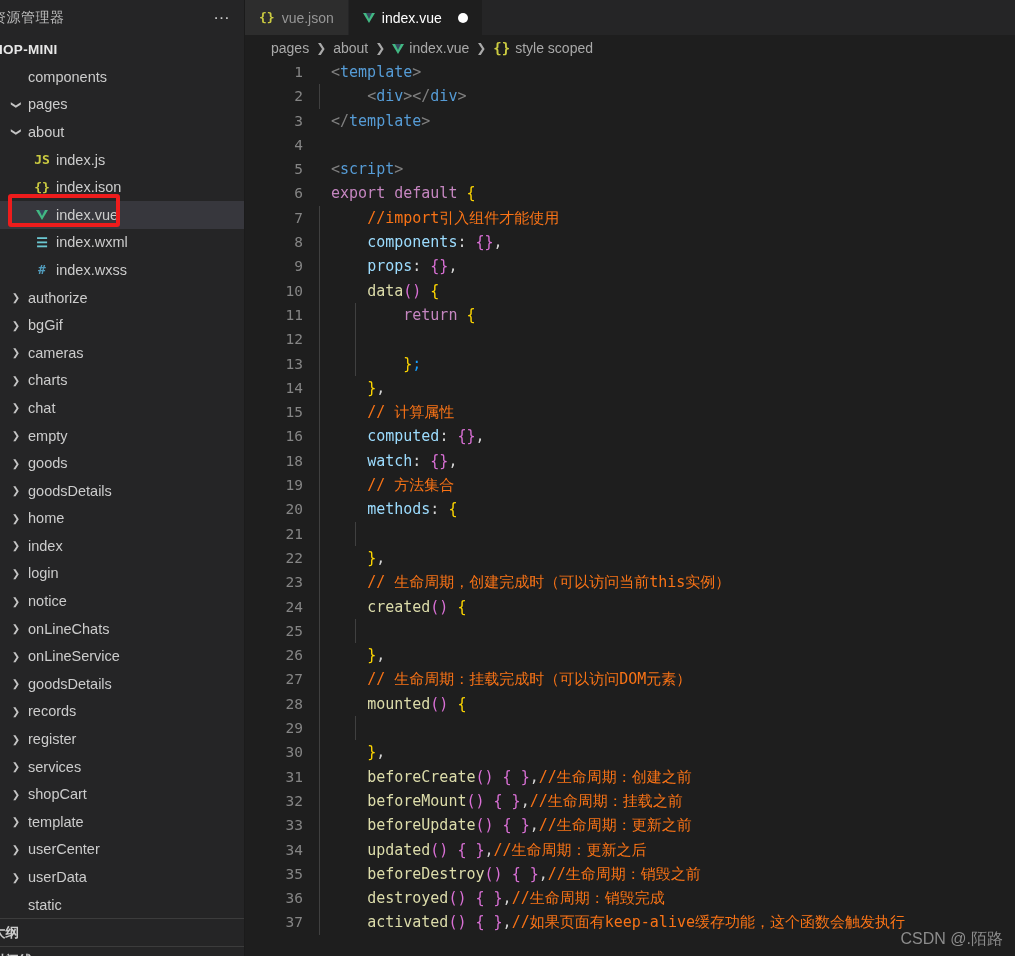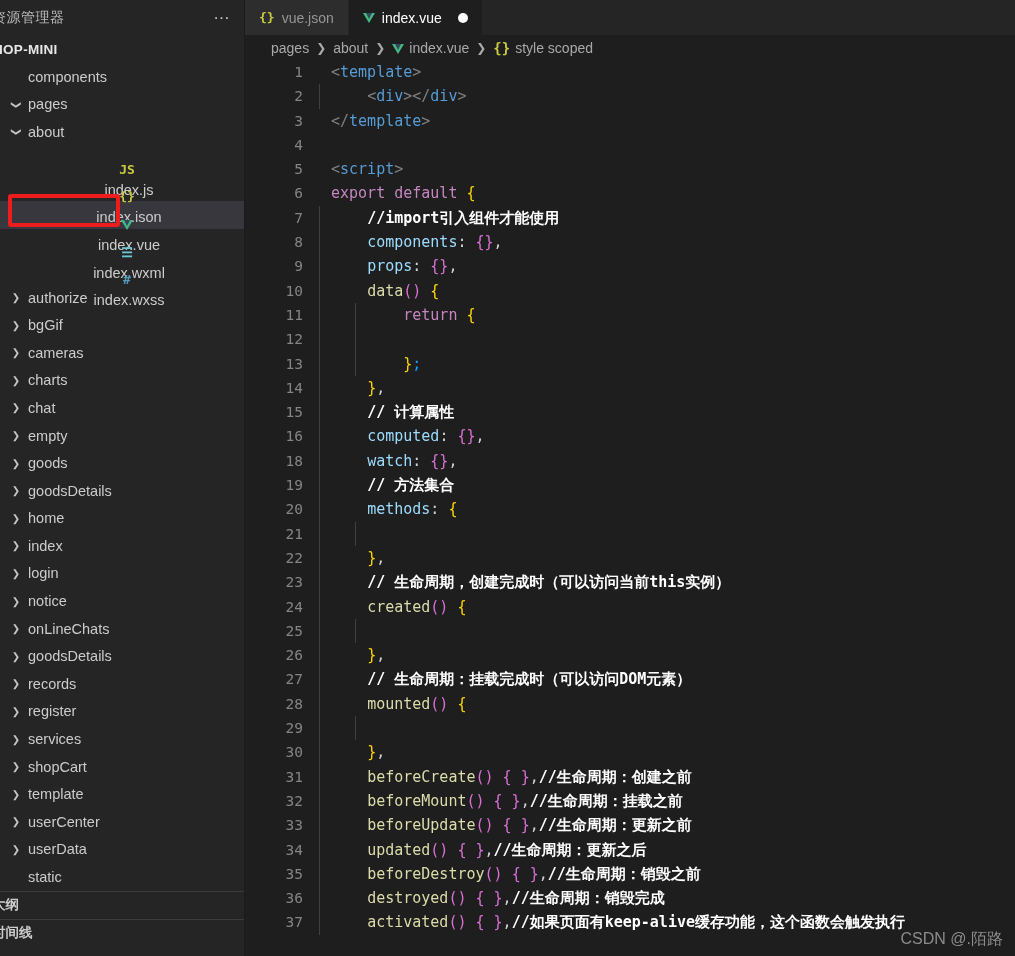--- a/index.html
+++ b/index.html
@@ -55,21 +55,21 @@
     display: flex; align-items: center; justify-content: center;
     color: #c5c5c5; font-size: 11px; line-height: 1;
   }
   .row .ficon {
     width: 20px; flex: 0 0 20px; text-align: center;
     font-family: "DejaVu Sans Mono", "Liberation Mono", monospace;
     font-size: 13px; font-weight: bold;
   }
   .row .lbl { margin-left: 4px; }
   .d2 { padding-left: 8px; }
-  .d3 { padding-left: 16px; flex-direction: column; }
+  .d3 { padding-left: 16px; }
 
   
   .ic-js   { color: #cbcb41; }
   .ic-json { color: #cbcb41; }
   .ic-wxml { color: #6bc7d1; }
   .ic-wxss { color: #519aba; }
 
   .vue-tri {
     display:inline-block; width:0;height:0;
     border-left:6px solid transparent;border-right:6px solid transparent;
@@ -155,21 +155,21 @@
 
   
   .t-tag     { color:#569cd6; }
   .t-punct   { color:#808080; }
   .t-kw      { color:#c586c0; }
   .t-brace-y { color:#ffd700; }
   .t-brace-p { color:#da70d6; }
   .t-brace-b { color:#179fff; }
   .t-prop    { color:#9cdcfe; }
   .t-fn      { color:#dcdcaa; }
-  .t-cmt     { color:#ffffff;font-weight:bold; }
+  .t-cmt     { color:#f97316; }
   .t-plain   { color:#d4d4d4; }
 
   #watermark {
     position:absolute; right:12px; bottom:6px;
     color:#8c8c8c; font-size:16px;
     font-family:"Liberation Sans", sans-serif;
     pointer-events:none;
   }
 </style>
 </head>
@@ -300,20 +300,26 @@
           <span class="twisty">
             <i class="chev right"></i>
           </span>
           <span class="lbl">notice</span>
         </div>
         <div class="row d2">
           <span class="twisty">
             <i class="chev right"></i>
           </span>
           <span class="lbl">onLineChats</span>
+        </div>
+        <div class="row d2">
+          <span class="twisty">
+            <i class="chev right"></i>
+          </span>
+          <span class="lbl">onLineService</span>
         </div>
         <div class="row d2">
           <span class="twisty">
             <i class="chev right"></i>
           </span>
           <span class="lbl">goodsDetails</span>
         </div>
         <div class="row d2">
           <span class="twisty">
             <i class="chev right"></i>

